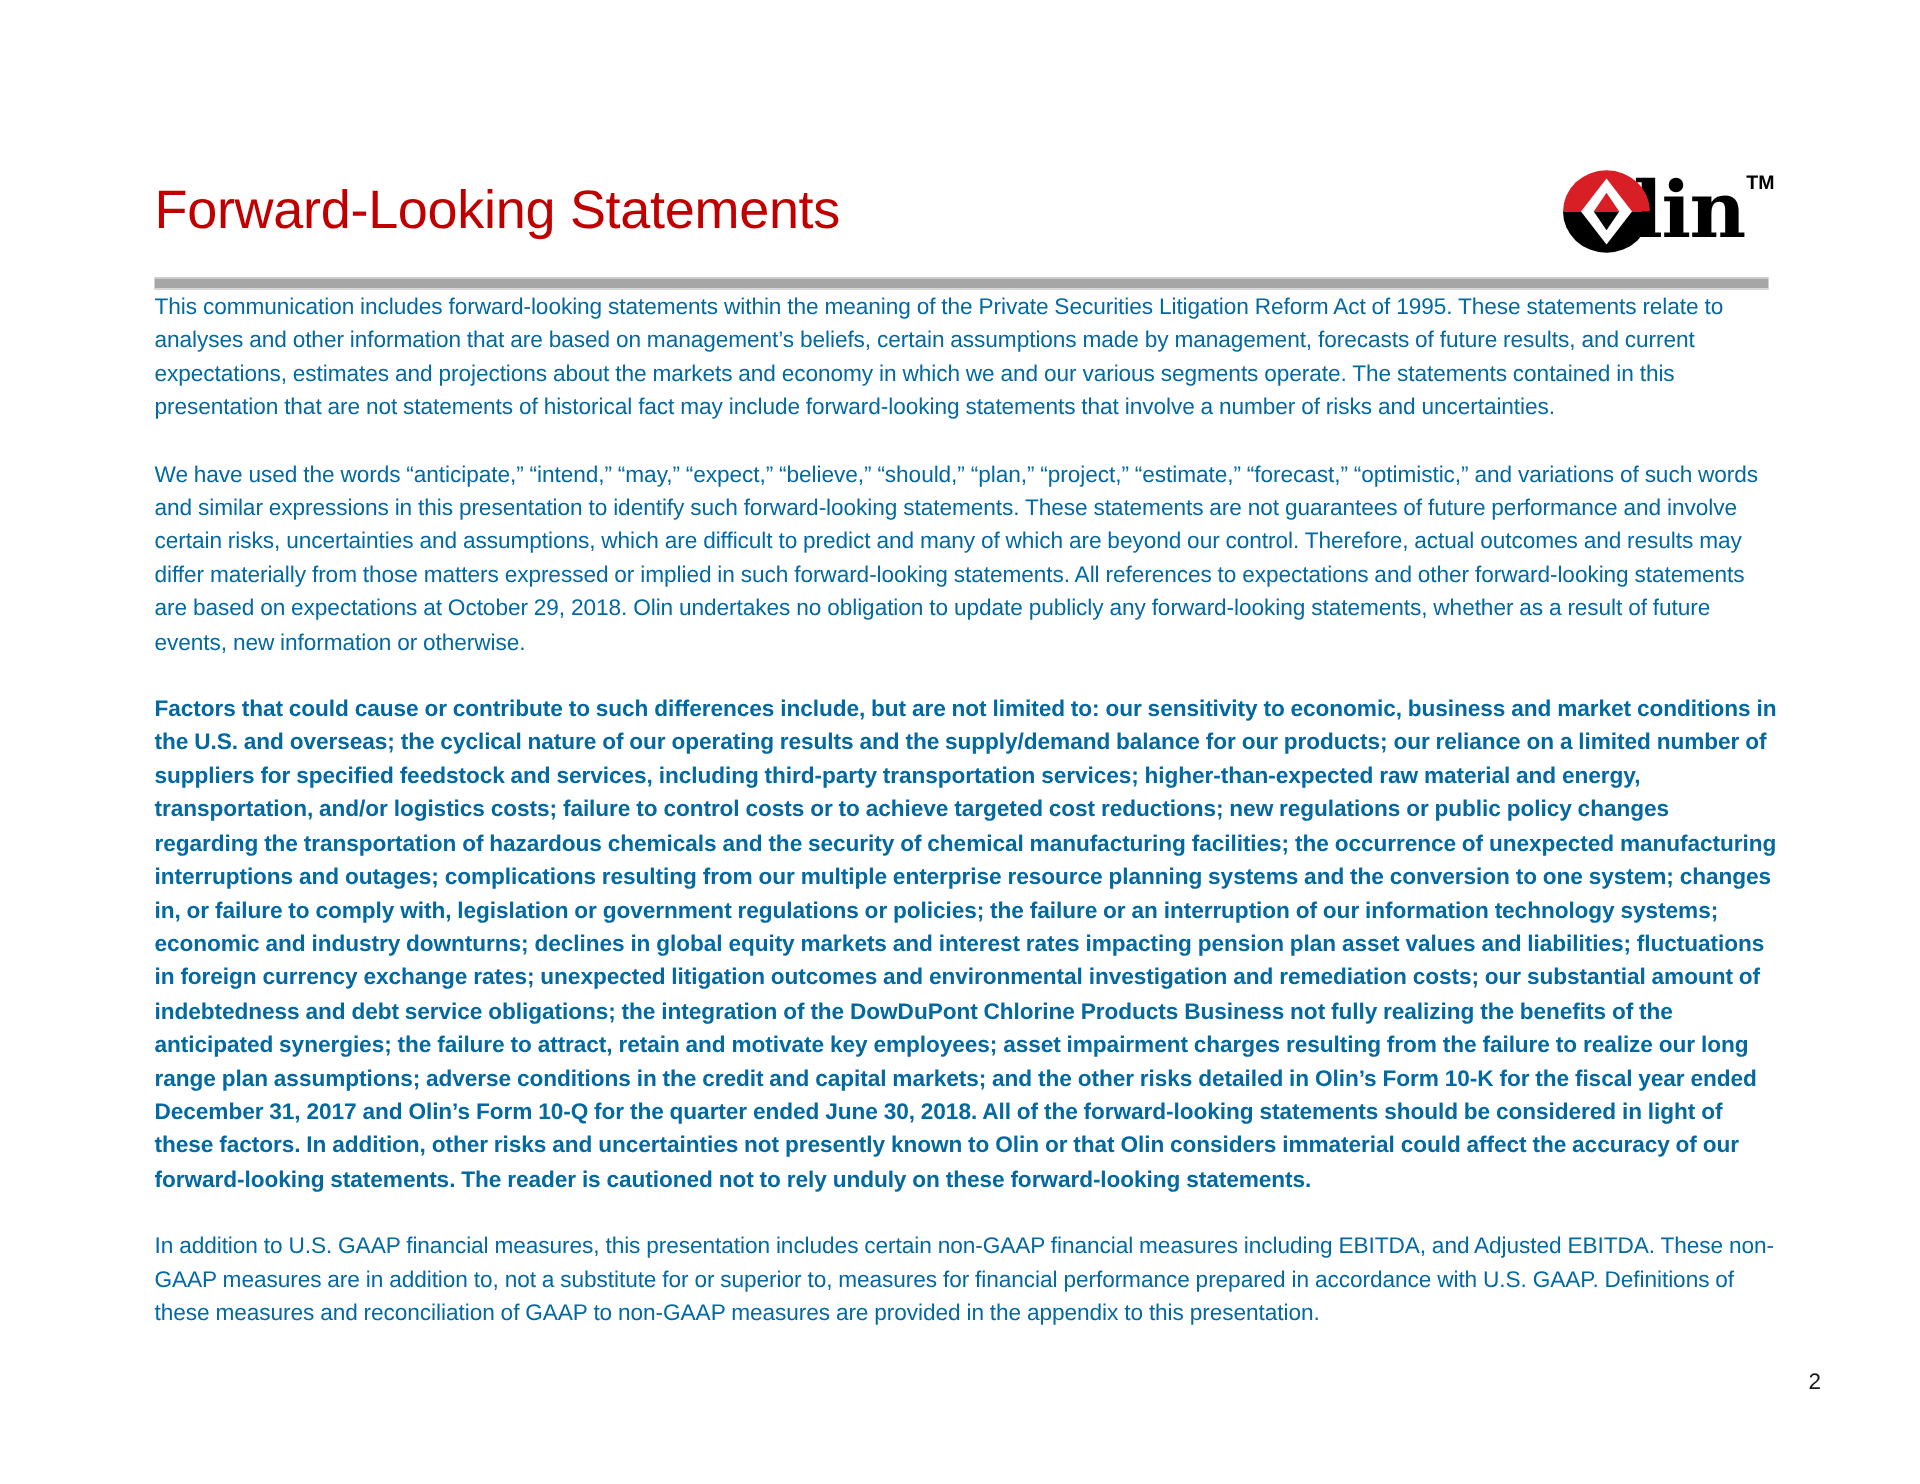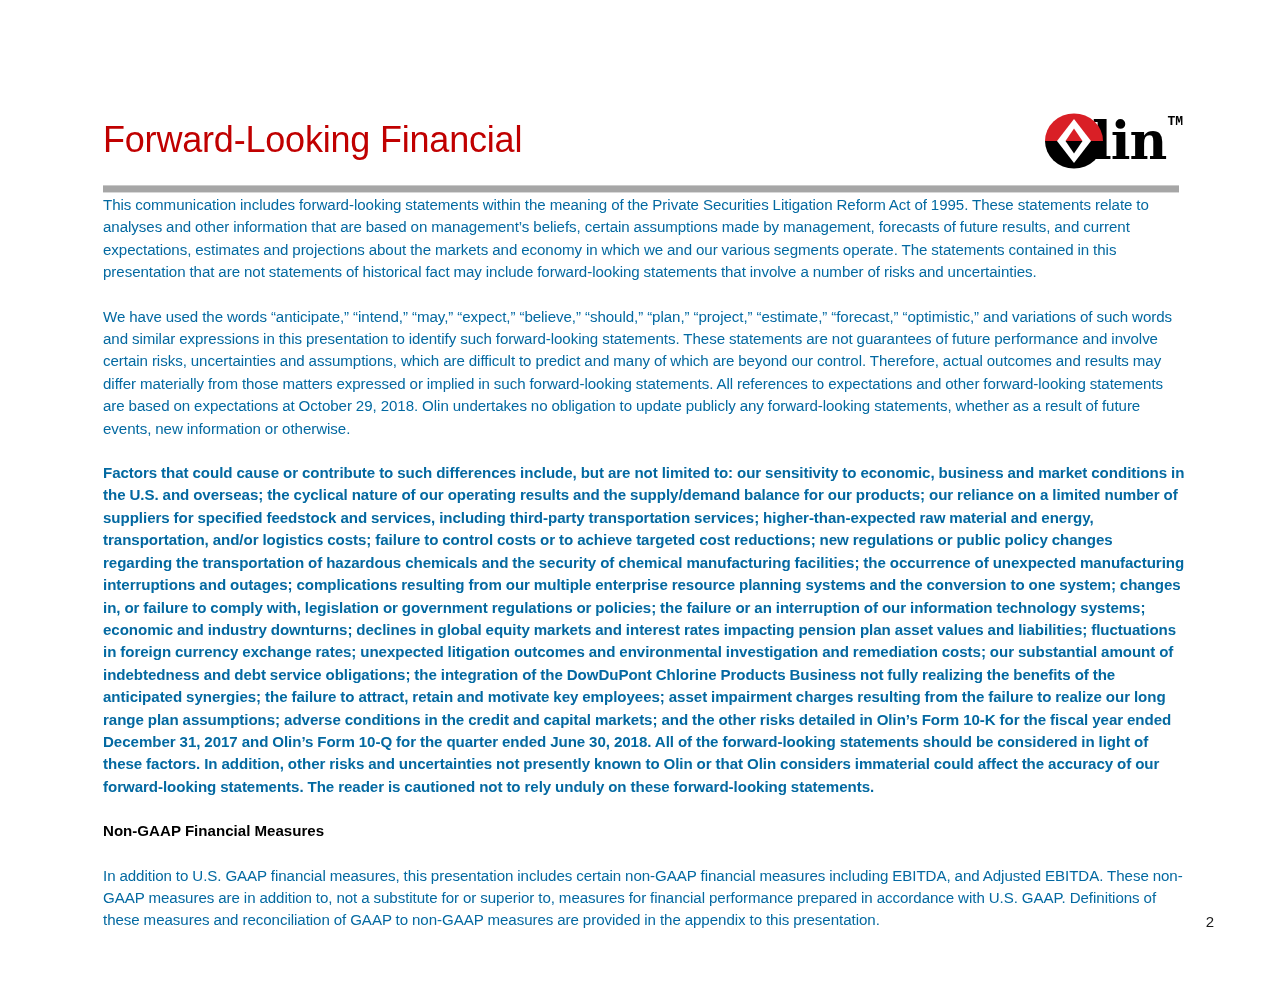--- a/index.html
+++ b/index.html
@@ -64,21 +64,21 @@
     font-family: "DejaVu Serif", serif;
     font-weight: 700;
     font-size: 52px;
     line-height: 52px;
     color: #000000;
     margin-left: -12px;
     margin-top: 2px;
     letter-spacing: -1px;
   }
   .logo-tm {
-    font-family: Liberation Mono, monospace;
+    font-family: Liberation Sans, sans-serif;
     font-size: 13px;
     font-weight: 700;
     color: #000000;
     margin-left: 1px;
     margin-top: 2px;
     line-height: 13px;
   }
 
   
   .divider {
@@ -127,21 +127,21 @@
     line-height: 18px;
     color: #1a1a1a;
   }
 </style>
 </head>
 <body>
 
 <div class="slide">
 
   <div class="header">
-    <h1 class="slide-title">Forward-Looking Financial</h1>
+    <h1 class="slide-title">Forward-Looking Statements</h1>
 
     <div class="logo-wrap">
       <span class="logo-mark">
         <svg width="60" height="56" viewBox="0 0 60 56" xmlns="http://www.w3.org/2000/svg">
           <defs>
             <clipPath id="topHalf">
                 <rect x="0" y="0" width="60" height="28"></rect>
               </clipPath>
             <clipPath id="botHalf">
                 <rect x="0" y="28" width="60" height="28"></rect>
@@ -161,20 +161,19 @@
 
   <div class="divider"></div>
 
   <div class="body-area">
     <p class="para">This communication includes forward-looking statements within the meaning of the Private Securities Litigation Reform Act of 1995. These statements relate to analyses and other information that are based on management’s beliefs, certain assumptions made by management, forecasts of future results, and current expectations, estimates and projections about the markets and economy in which we and our various segments operate. The statements contained in this presentation that are not statements of historical fact may include forward-looking statements that involve a number of risks and uncertainties.</p>
 
     <p class="para">We have used the words “anticipate,” “intend,” “may,” “expect,” “believe,” “should,” “plan,” “project,” “estimate,” “forecast,” “optimistic,” and variations of such words and similar expressions in this presentation to identify such forward-looking statements. These statements are not guarantees of future performance and involve certain risks, uncertainties and assumptions, which are difficult to predict and many of which are beyond our control. Therefore, actual outcomes and results may differ materially from those matters expressed or implied in such forward-looking statements.  All references to expectations and other forward-looking statements are based on expectations at October 29, 2018. Olin undertakes no obligation to update publicly any forward-looking statements, whether as a result of future events, new information or otherwise.</p>
 
     <p class="para long">Factors that could cause or contribute to such differences include, but are not limited to: our sensitivity to economic, business and market conditions in the U.S. and overseas; the cyclical nature of our operating results and the supply/demand balance for our products; our reliance on a limited number of suppliers for specified feedstock and services, including third-party transportation services; higher-than-expected raw material and energy, transportation, and/or logistics costs; failure to control costs or to achieve targeted cost reductions; new regulations or public policy changes regarding the transportation of hazardous chemicals and the security of chemical manufacturing facilities; the occurrence of unexpected manufacturing interruptions and outages; complications resulting from our multiple enterprise resource planning systems and the conversion to one system; changes in, or failure to comply with, legislation or government regulations or policies; the failure or an interruption of our information technology systems; economic and industry downturns; declines in global equity markets and interest rates impacting pension plan asset values and liabilities; fluctuations in foreign currency exchange rates; unexpected litigation outcomes and environmental investigation and remediation costs; our substantial amount of indebtedness and debt service obligations; the integration of the DowDuPont Chlorine Products Business not fully realizing the benefits of the anticipated synergies; the failure to attract, retain and motivate key employees; asset impairment charges resulting from the failure to realize our long range plan assumptions; adverse conditions in the credit and capital markets; and the other risks detailed in Olin’s Form 10-K for the fiscal year ended December 31, 2017 and Olin’s Form 10-Q for the quarter ended June 30, 2018. All of the forward-looking statements should be considered in light of these factors. In addition, other risks and uncertainties not presently known to Olin or that Olin considers immaterial could affect the accuracy of our forward-looking statements. The reader is cautioned not to rely unduly on these forward-looking statements.</p>
 
-    <p class="subhead">Non-GAAP Financial Measures</p>
 
     <p class="para final">In addition to U.S. GAAP financial measures, this presentation includes certain non-GAAP financial measures including EBITDA, and Adjusted EBITDA. These non-GAAP measures are in addition to, not a substitute for or superior to, measures for financial performance prepared in accordance with U.S. GAAP.  Definitions of these measures and reconciliation of GAAP to non-GAAP measures are provided in the appendix to this presentation.</p>
   </div>
 
   <div class="page-number">2</div>
 
 </div>
 
 </body></html>

